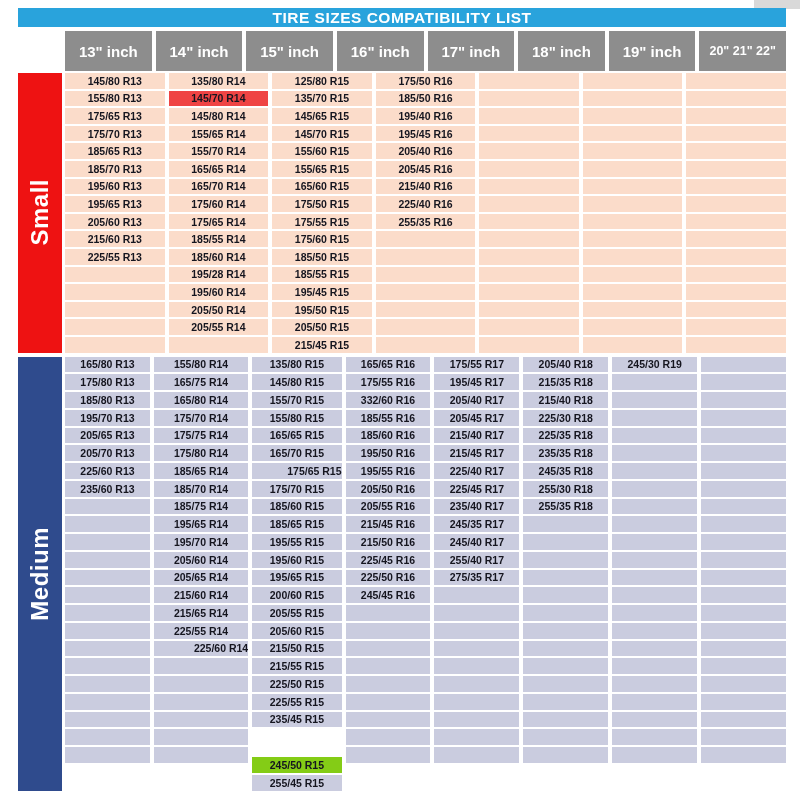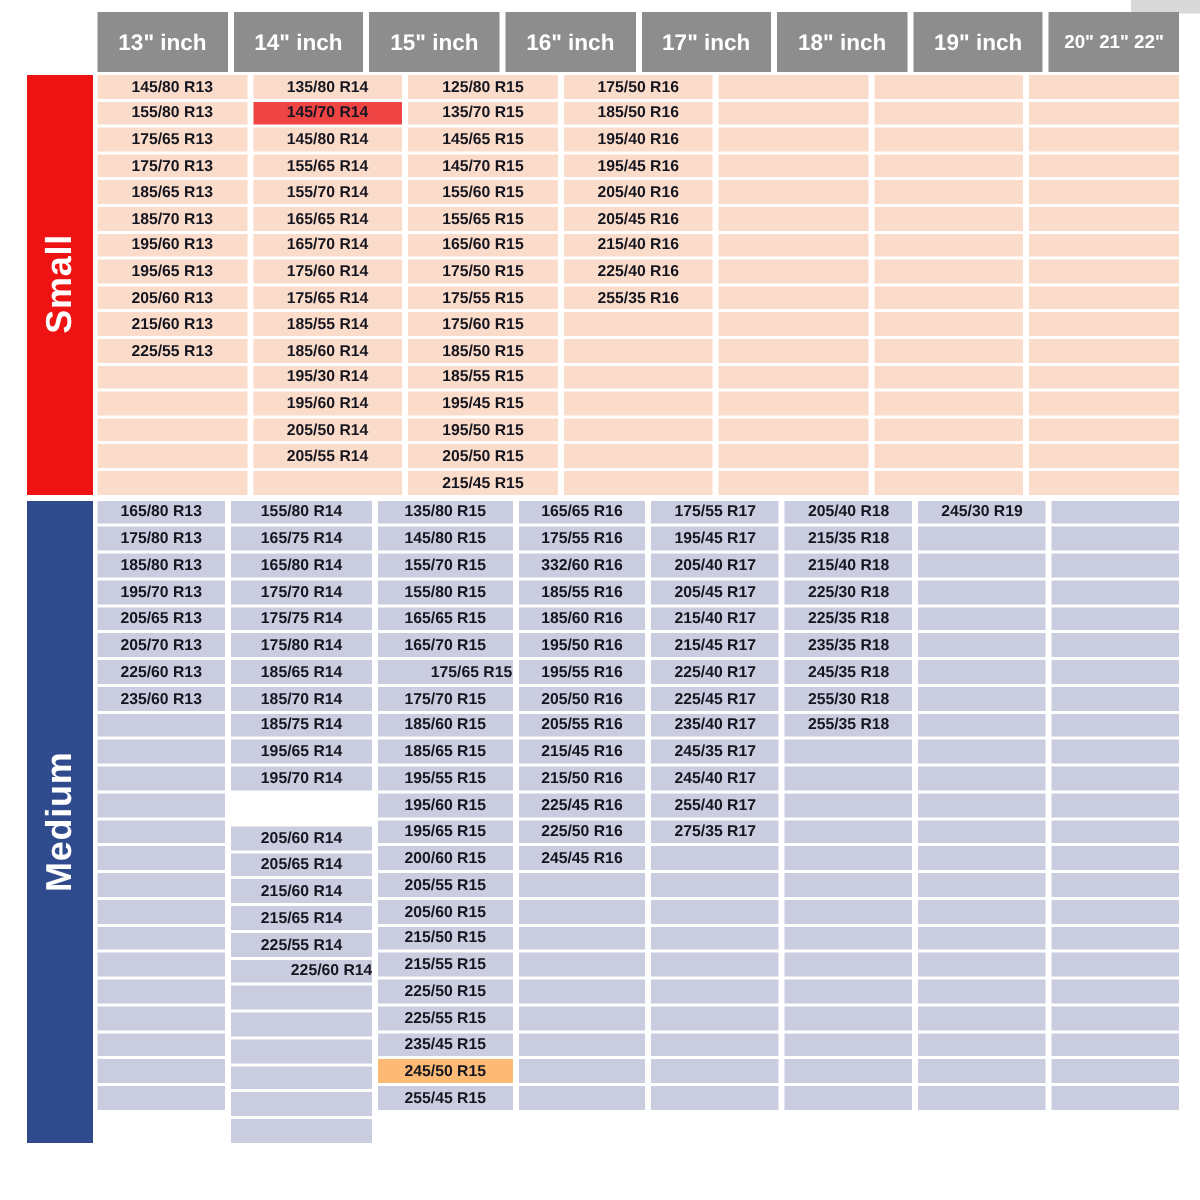--- a/index.html
+++ b/index.html
@@ -90,20 +90,21 @@
   }
   .grid-small .cell  { height: 15.6px; }
   .grid-medium .cell { height: 15.75px; }
 </style>
 </head>
 <body>
 
 <div class="canvas">
   <div class="corner-artifact"></div>
   <div class="table-wrap">
+    <div class="title-bar">TIRE SIZES COMPATIBILITY LIST</div>
     <div class="header-row">
         <div class="header-cell">13" inch</div>
         <div class="header-cell">14" inch</div>
         <div class="header-cell">15" inch</div>
         <div class="header-cell">16" inch</div>
         <div class="header-cell">17" inch</div>
         <div class="header-cell">18" inch</div>
         <div class="header-cell">19" inch</div>
         <div class="header-cell">20" 21" 22"</div>
       </div>
@@ -135,21 +136,21 @@
             <div class="cell" style="background: #ef4444;">145/70 R14</div>
             <div class="cell" style="background: rgb(251, 220, 202);">145/80 R14</div>
             <div class="cell" style="background: rgb(251, 220, 202);">155/65 R14</div>
             <div class="cell" style="background: rgb(251, 220, 202);">155/70 R14</div>
             <div class="cell" style="background: rgb(251, 220, 202);">165/65 R14</div>
             <div class="cell" style="background: rgb(251, 220, 202);">165/70 R14</div>
             <div class="cell" style="background: rgb(251, 220, 202);">175/60 R14</div>
             <div class="cell" style="background: rgb(251, 220, 202);">175/65 R14</div>
             <div class="cell" style="background: rgb(251, 220, 202);">185/55 R14</div>
             <div class="cell" style="background: rgb(251, 220, 202);">185/60 R14</div>
-            <div class="cell" style="background: rgb(251, 220, 202);">195/30 R14</div>
+            <div class="cell" style="background: rgb(251, 220, 202);">195/28 R14</div>
             <div class="cell" style="background: rgb(251, 220, 202);">195/60 R14</div>
             <div class="cell" style="background: rgb(251, 220, 202);">205/50 R14</div>
             <div class="cell" style="background: rgb(251, 220, 202);">205/55 R14</div>
             <div class="cell" style="background: rgb(251, 220, 202);"></div>
           </div>
           <div class="col">
             <div class="cell" style="background: rgb(251, 220, 202);">125/80 R15</div>
             <div class="cell" style="background: rgb(251, 220, 202);">135/70 R15</div>
             <div class="cell" style="background: rgb(251, 220, 202);">145/65 R15</div>
             <div class="cell" style="background: rgb(251, 220, 202);">145/70 R15</div>
@@ -275,21 +276,21 @@
             <div class="cell" style="background: rgb(202, 204, 223);">165/75 R14</div>
             <div class="cell" style="background: rgb(202, 204, 223);">165/80 R14</div>
             <div class="cell" style="background: rgb(202, 204, 223);">175/70 R14</div>
             <div class="cell" style="background: rgb(202, 204, 223);">175/75 R14</div>
             <div class="cell" style="background: rgb(202, 204, 223);">175/80 R14</div>
             <div class="cell" style="background: rgb(202, 204, 223);">185/65 R14</div>
             <div class="cell" style="background: rgb(202, 204, 223);">185/70 R14</div>
             <div class="cell" style="background: rgb(202, 204, 223);">185/75 R14</div>
             <div class="cell" style="background: rgb(202, 204, 223);">195/65 R14</div>
             <div class="cell" style="background: rgb(202, 204, 223);">195/70 R14</div>
-            <div class="cell" style="background: rgb(202, 204, 223); margin-top: 22px;">205/60 R14</div>
+            <div class="cell" style="background: rgb(202, 204, 223);">205/60 R14</div>
             <div class="cell" style="background: rgb(202, 204, 223);">205/65 R14</div>
             <div class="cell" style="background: rgb(202, 204, 223);">215/60 R14</div>
             <div class="cell" style="background: rgb(202, 204, 223);">215/65 R14</div>
             <div class="cell" style="background: rgb(202, 204, 223);">225/55 R14</div>
             <div class="cell" style="background: rgb(202, 204, 223); padding-left: 40px;">225/60 R14</div>
             <div class="cell" style="background: rgb(202, 204, 223);"></div>
             <div class="cell" style="background: rgb(202, 204, 223);"></div>
             <div class="cell" style="background: rgb(202, 204, 223);"></div>
             <div class="cell" style="background: rgb(202, 204, 223);"></div>
             <div class="cell" style="background: rgb(202, 204, 223);"></div>
@@ -310,21 +311,21 @@
             <div class="cell" style="background: rgb(202, 204, 223);">195/60 R15</div>
             <div class="cell" style="background: rgb(202, 204, 223);">195/65 R15</div>
             <div class="cell" style="background: rgb(202, 204, 223);">200/60 R15</div>
             <div class="cell" style="background: rgb(202, 204, 223);">205/55 R15</div>
             <div class="cell" style="background: rgb(202, 204, 223);">205/60 R15</div>
             <div class="cell" style="background: rgb(202, 204, 223);">215/50 R15</div>
             <div class="cell" style="background: rgb(202, 204, 223);">215/55 R15</div>
             <div class="cell" style="background: rgb(202, 204, 223);">225/50 R15</div>
             <div class="cell" style="background: rgb(202, 204, 223);">225/55 R15</div>
             <div class="cell" style="background: rgb(202, 204, 223);">235/45 R15</div>
-            <div class="cell" style="background: #fdba74;">245/50 R15</div>
+            <div class="cell" style="background: #84cc16; margin-top: 28px;">245/50 R15</div>
             <div class="cell" style="background: rgb(202, 204, 223);">255/45 R15</div>
           </div>
           <div class="col">
             <div class="cell" style="background: rgb(202, 204, 223);">165/65 R16</div>
             <div class="cell" style="background: rgb(202, 204, 223);">175/55 R16</div>
             <div class="cell" style="background: rgb(202, 204, 223);">332/60 R16</div>
             <div class="cell" style="background: rgb(202, 204, 223);">185/55 R16</div>
             <div class="cell" style="background: rgb(202, 204, 223);">185/60 R16</div>
             <div class="cell" style="background: rgb(202, 204, 223);">195/50 R16</div>
             <div class="cell" style="background: rgb(202, 204, 223);">195/55 R16</div>

